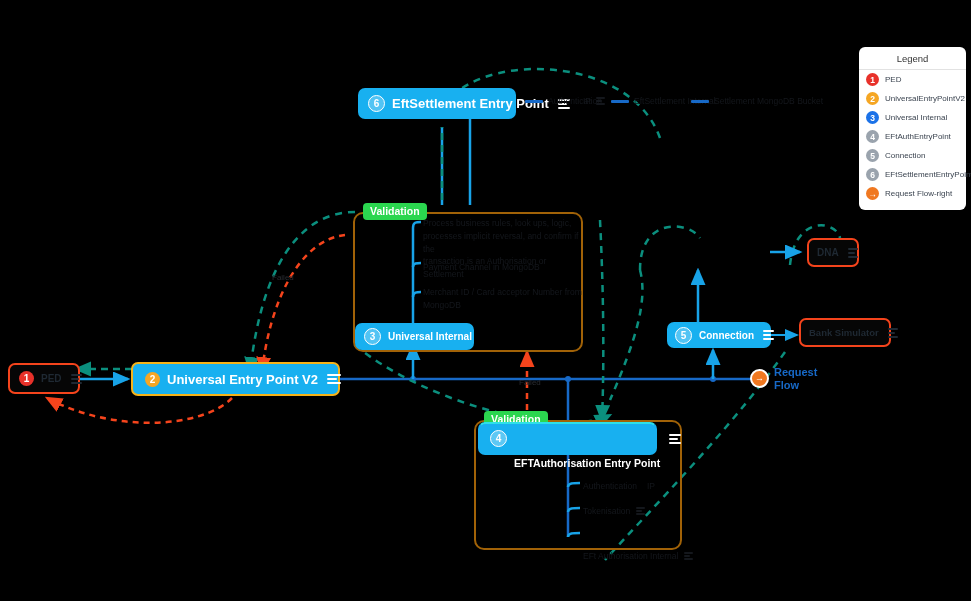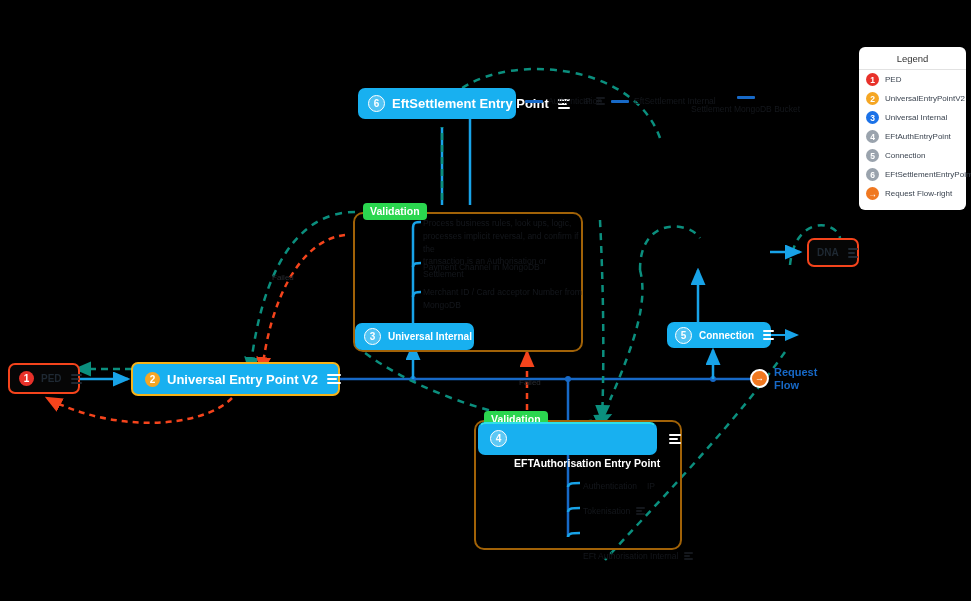--- a/index.html
+++ b/index.html
@@ -199,38 +199,46 @@
 
   <div class="node n-dark" style="left:807px;top:238px;width:52px;height:29px;padding:0 8px;">
     <span class="ttl" style="font-size:10px;font-weight:bold;">DNA</span>
     <span class="ham">
       <i style="width:10px"></i>
         <i style="width:7px"></i>
         <i style="width:10px"></i>
     </span>
   </div>
 
+  <div class="node n-dark" style="left:799px;top:318px;width:92px;height:29px;padding:0 8px;">
+    <span class="ttl" style="font-size:9.5px;font-weight:bold;">Bank Simulator</span>
+    <span class="ham">
+      <i style="width:10px"></i>
+        <i style="width:7px"></i>
+        <i style="width:10px"></i>
+    </span>
+  </div>
 
   <div class="toprow" style="left:525px;top:96px;">
     <span class="swatch"></span>
     <span>Authentication</span>
   </div>
   <div class="toprow" style="left:583px;top:96px;">
     <span>IP</span>
     <span class="ham">
       <i style="width:9px"></i>
         <i style="width:6px"></i>
         <i style="width:9px"></i>
     </span>
   </div>
   <div class="toprow" style="left:611px;top:96px;">
     <span class="swatch"></span>
     <span>EftSettlement Internal</span>
   </div>
-  <div class="toprow" style="left:691px;top:96px;flex-direction:column;">
+  <div class="toprow" style="left:691px;top:96px;">
     <span class="swatch"></span>
     <span>Settlement MongoDB Bucket</span>
   </div>
 
   <div class="subtext" style="left:423px;top:217px;width:160px;">Process business rules, look ups, logic,
 processes implicit reversal, and confirm if the
 transaction is an Authorisation or Settlement</div>
   <div class="subtext" style="left:423px;top:261px;width:160px;">Payment Channel in MongoDB</div>
   <div class="subtext" style="left:423px;top:286px;width:165px;">Merchant ID / Card acceptor Number from
 MongoDB</div>

